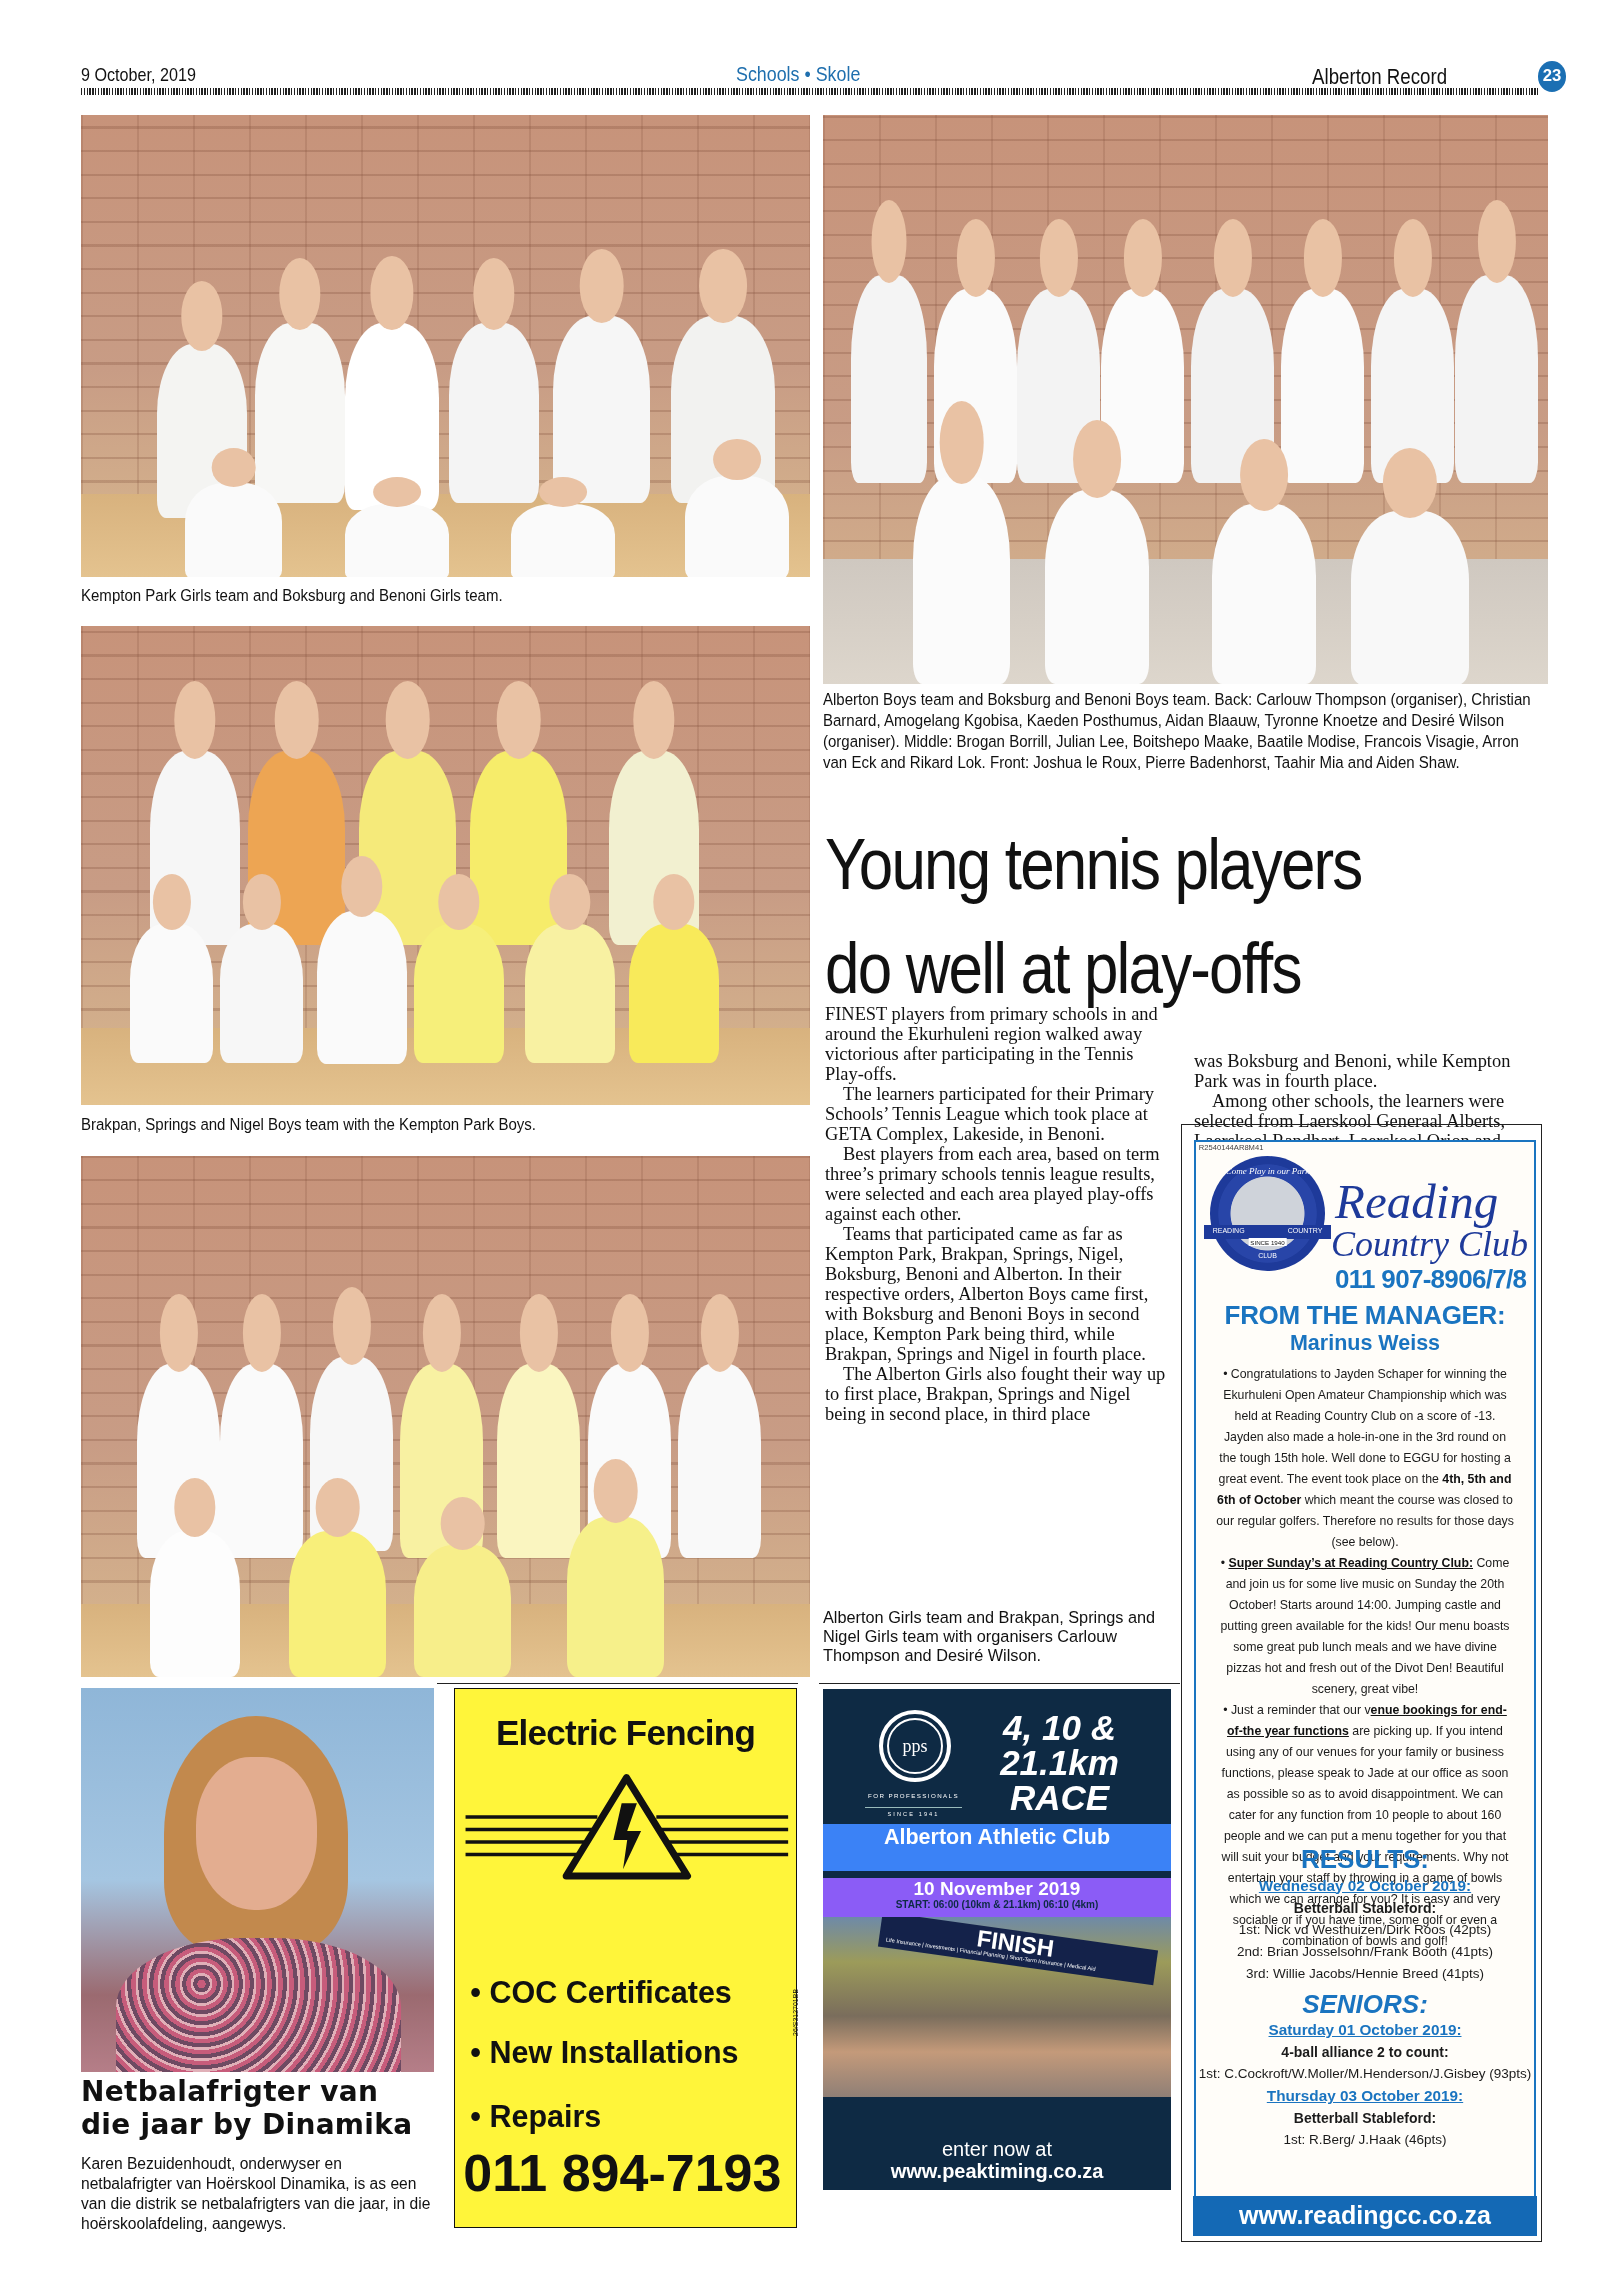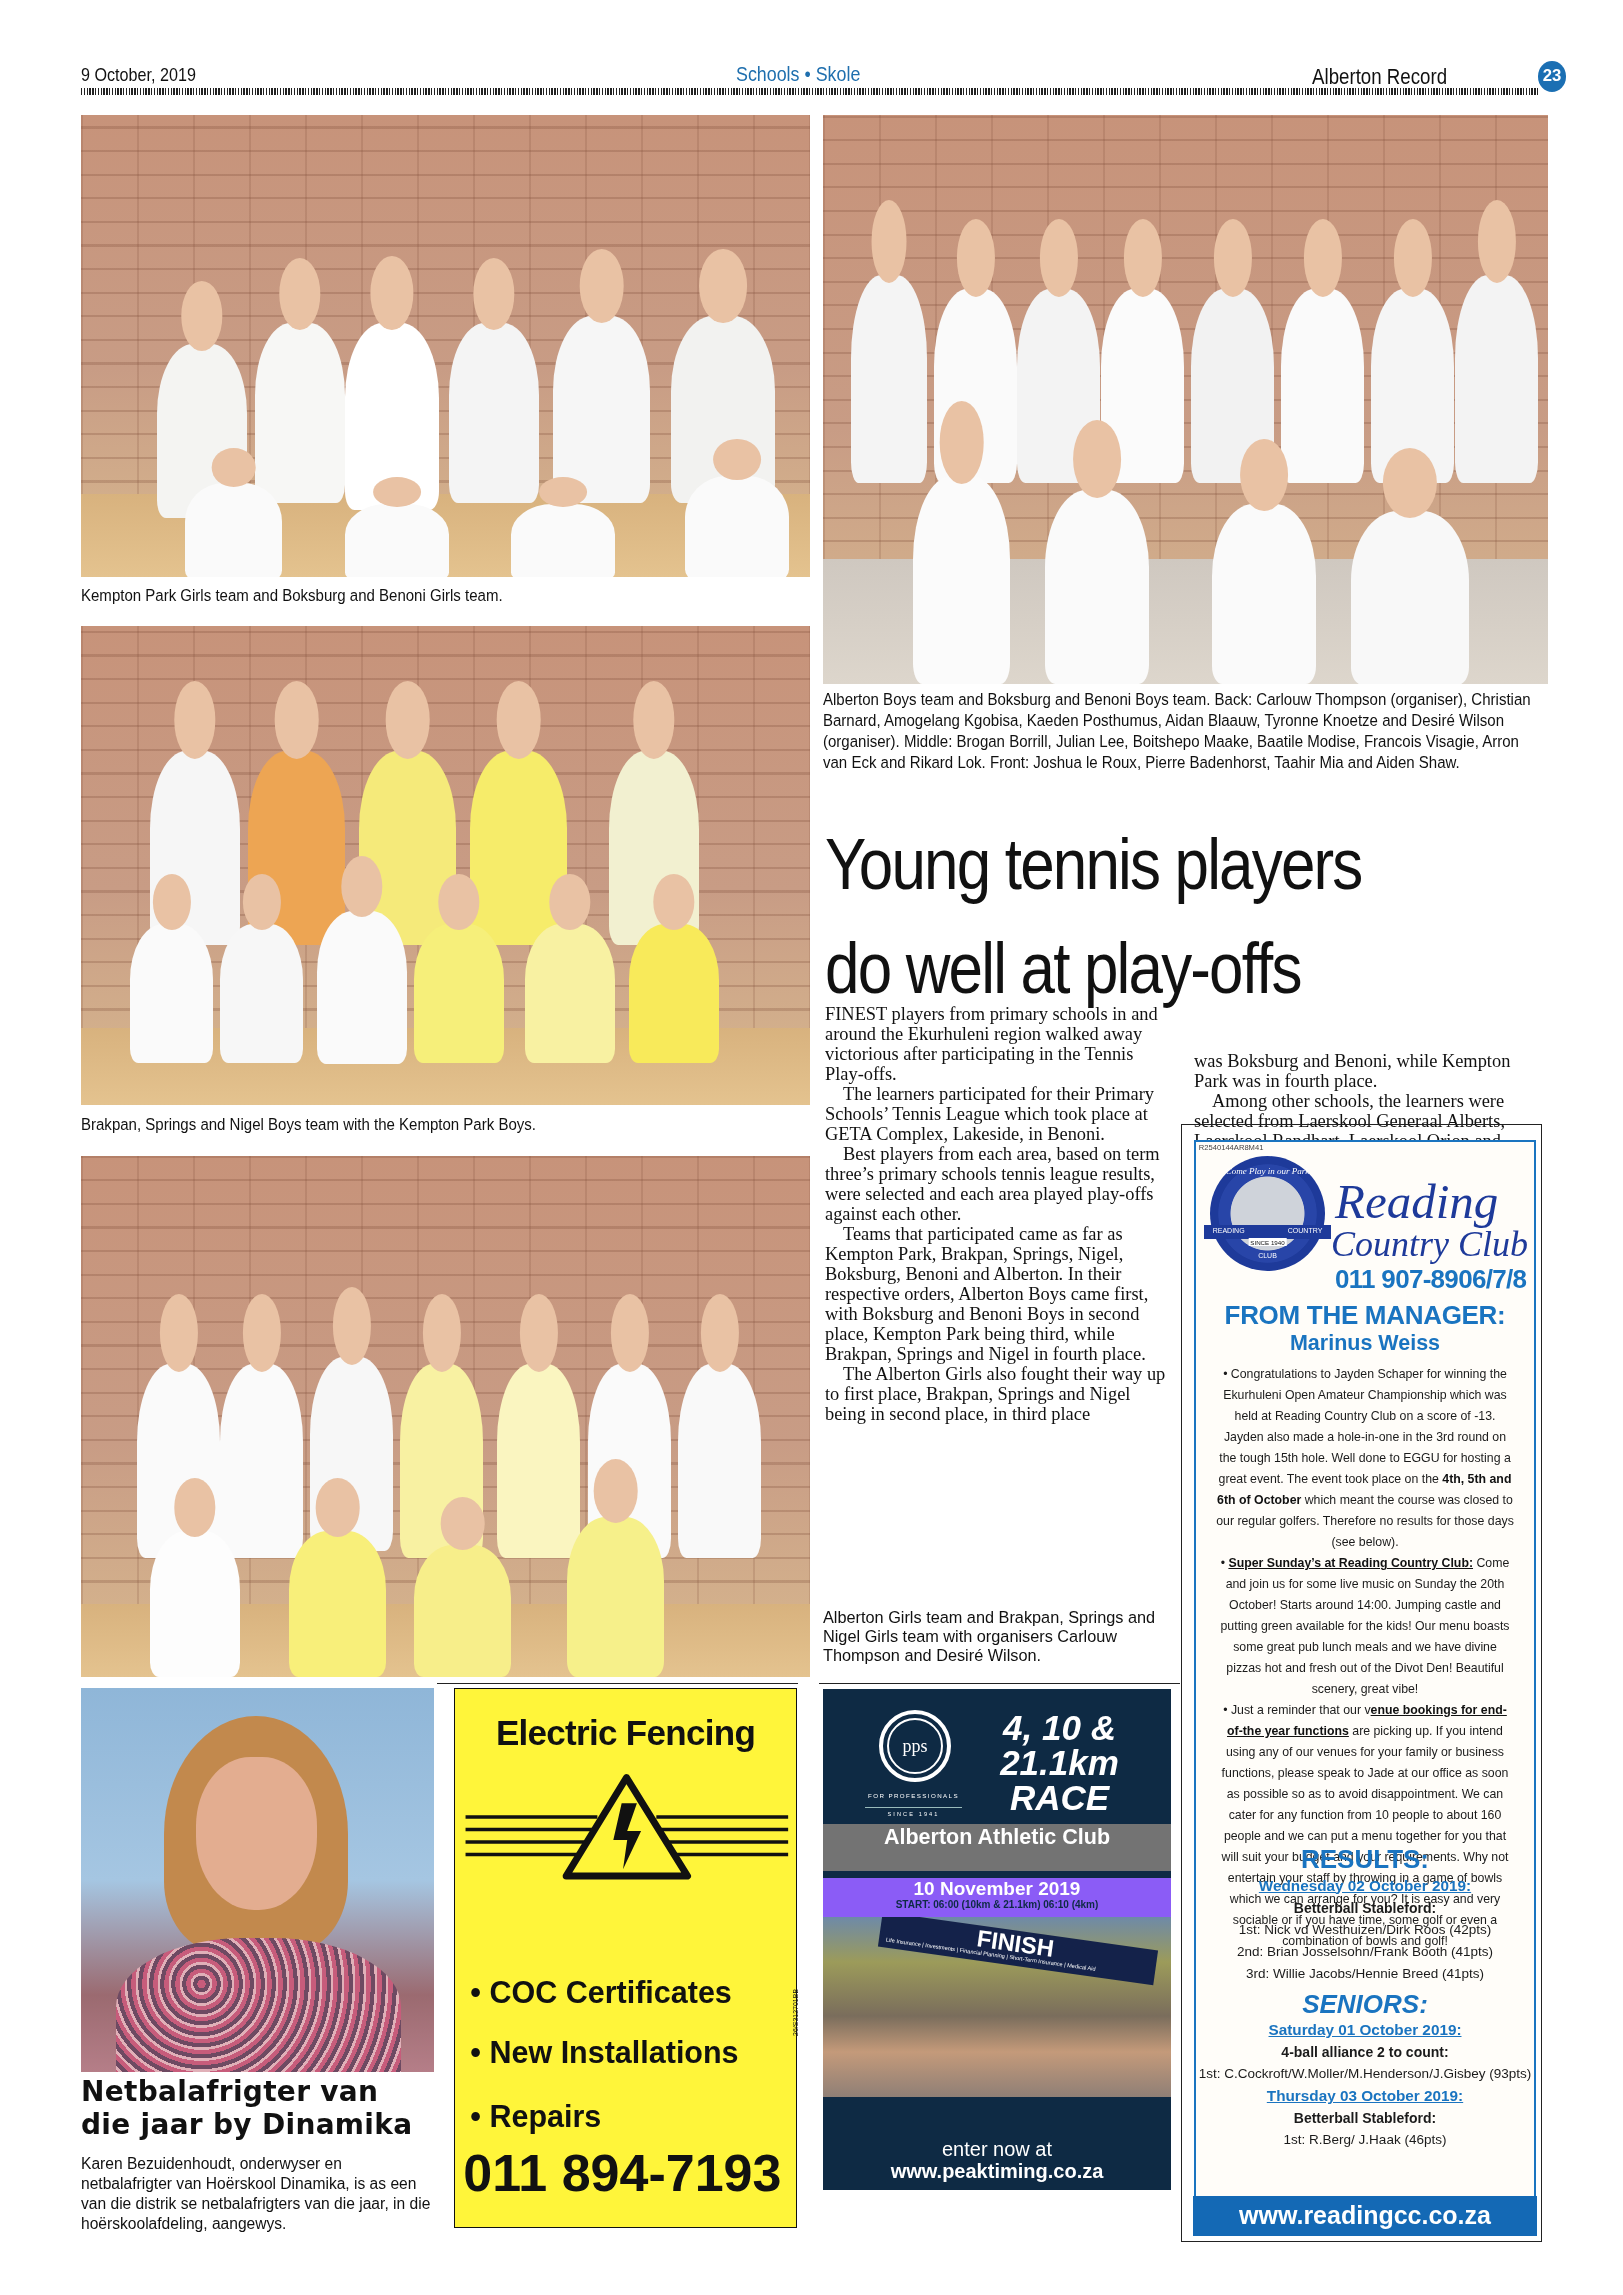--- a/index.html
+++ b/index.html
@@ -61,21 +61,21 @@
   .rcc .url { position:absolute; left:-2.8px; right:-2.8px; bottom:-2.8px; height: 40px; background:#1469b5; color:#fff; font-size: 25px; font-weight:bold; display:flex; align-items:center; justify-content:center; }
 
   
   .race-frame-rule { left: 819px; top: 1683px; width: 361px; height: 1.4px; background:#222; }
   .race { left: 823px; top: 1689px; width: 348px; height: 501px; background:#0e2a44; }
   .race .pps { position:absolute; left: 56px; top: 21px; width: 72px; height: 72px; border: 4.2px solid #fff; border-radius:50%; display:flex; align-items:center; justify-content:center; }
   .race .pps span { width: 56px; height: 56px; border: 2.1px solid #fff; border-radius:50%; color:#fff; font-family:"Liberation Serif", serif; font-size: 18px; display:flex; align-items:center; justify-content:center; }
   .race .pps-tag { position:absolute; left: 42px; top: 103px; width: 97px; color:#fff; font-size: 6.2px; letter-spacing: 1.4px; text-align:center; }
   .race .pps-since { position:absolute; left: 42px; top: 118px; width: 97px; color:#fff; font-size: 5.6px; letter-spacing: 2.1px; text-align:center; border-top: 0.7px solid #9bb; padding-top: 2.8px; }
   .race .distance { position:absolute; left: 167px; top: 21px; width: 139px; color:#fff; font-weight: bold; font-style: italic; font-size: 35px; line-height: 35px; text-align:center; }
-  .race .club-band { position:absolute; left:0; right:0; top: 135px; height: 47px; background:#737373; text-align:center; }
+  .race .club-band { position:absolute; left:0; right:0; top: 135px; height: 47px; background:#3b82f6; text-align:center; }
   .race .club-band .t1 { color:#fff; font-size: 21.5px; font-weight: bold; line-height: 26px; }
   .race .club-band .t2 { color:#0e2a44; font-size: 10.4px; font-weight: bold; margin-top: 36px; }
   .race .date-band { position:absolute; left:0; right:0; top: 189px; height: 39px; background:#8b5cf6; text-align:center; }
   .race .date-band .t1 { color:#fff; font-size: 19px; font-weight: bold; line-height: 21px; }
   .race .date-band .t2 { color:#0e2a44; font-size: 10px; font-weight: bold; }
   .race .finish { position:absolute; left:0; right:0; top: 228px; height: 180px;
     background: linear-gradient(180deg, #6e8aa8 0%, #9c9b5a 25%, #7a6d5c 55%, #c49a7a 75%, #8f7f76 100%); overflow:hidden; }
   .race .finish .arch { position:absolute; left: 56px; top: 14px; width: 278px; height: 35px; background:#14224a; transform: rotate(8deg); color:#fff; font-weight:bold; font-size: 23.6px; padding-left: 97px; }
   .race .finish .arch small { position:absolute; left: 7px; top: 23.6px; font-size: 5.6px; font-weight: normal; }
   .race .enter { position:absolute; left:0; right:0; bottom: 7px; text-align:center; color:#fff; }

